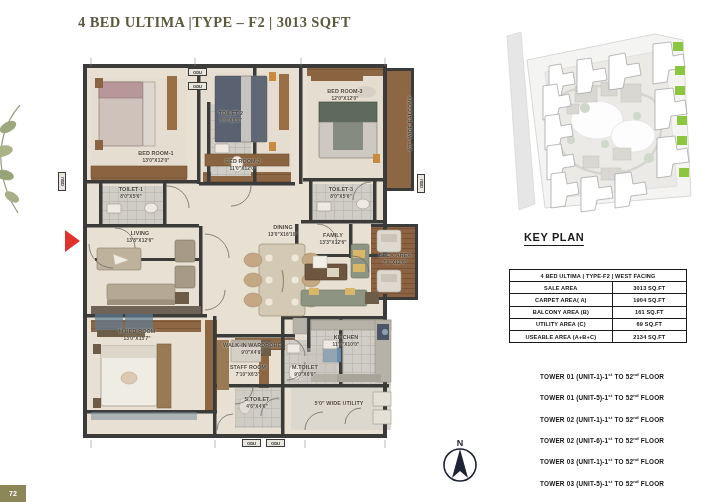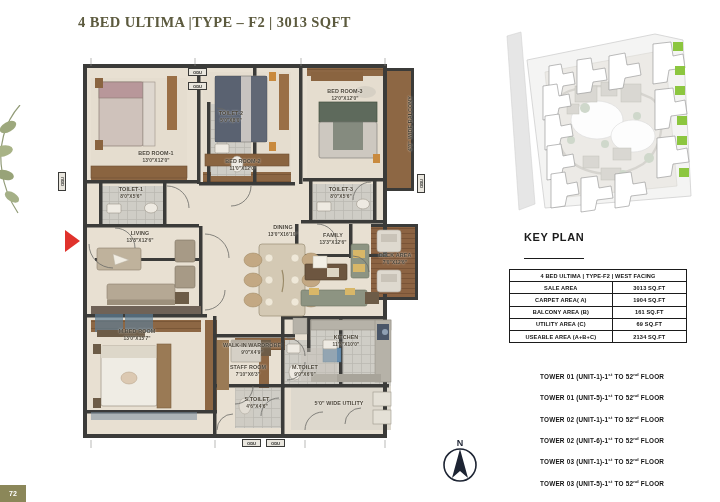--- a/index.html
+++ b/index.html
@@ -83,21 +83,21 @@
   
   #keyplan-img {
     position: absolute; left: 505px; top: 28px;
     width: 200px; height: 185px;
   }
   #keyplan-title {
     position: absolute; left: 524px; top: 231px;
     font-size: 11px; font-weight: bold; color: #1b1b1b;
     letter-spacing: .6px;
     border-bottom: 1.4px solid #1b1b1b;
-    padding-bottom: 15px;
+    padding-bottom: 2px;
   }
 
   
   #spec-table {
     position: absolute; left: 509px; top: 269px;
     width: 178px;
     border-collapse: collapse;
     border: 1.1px solid #1b1b1b;
   }
   #spec-table td {

